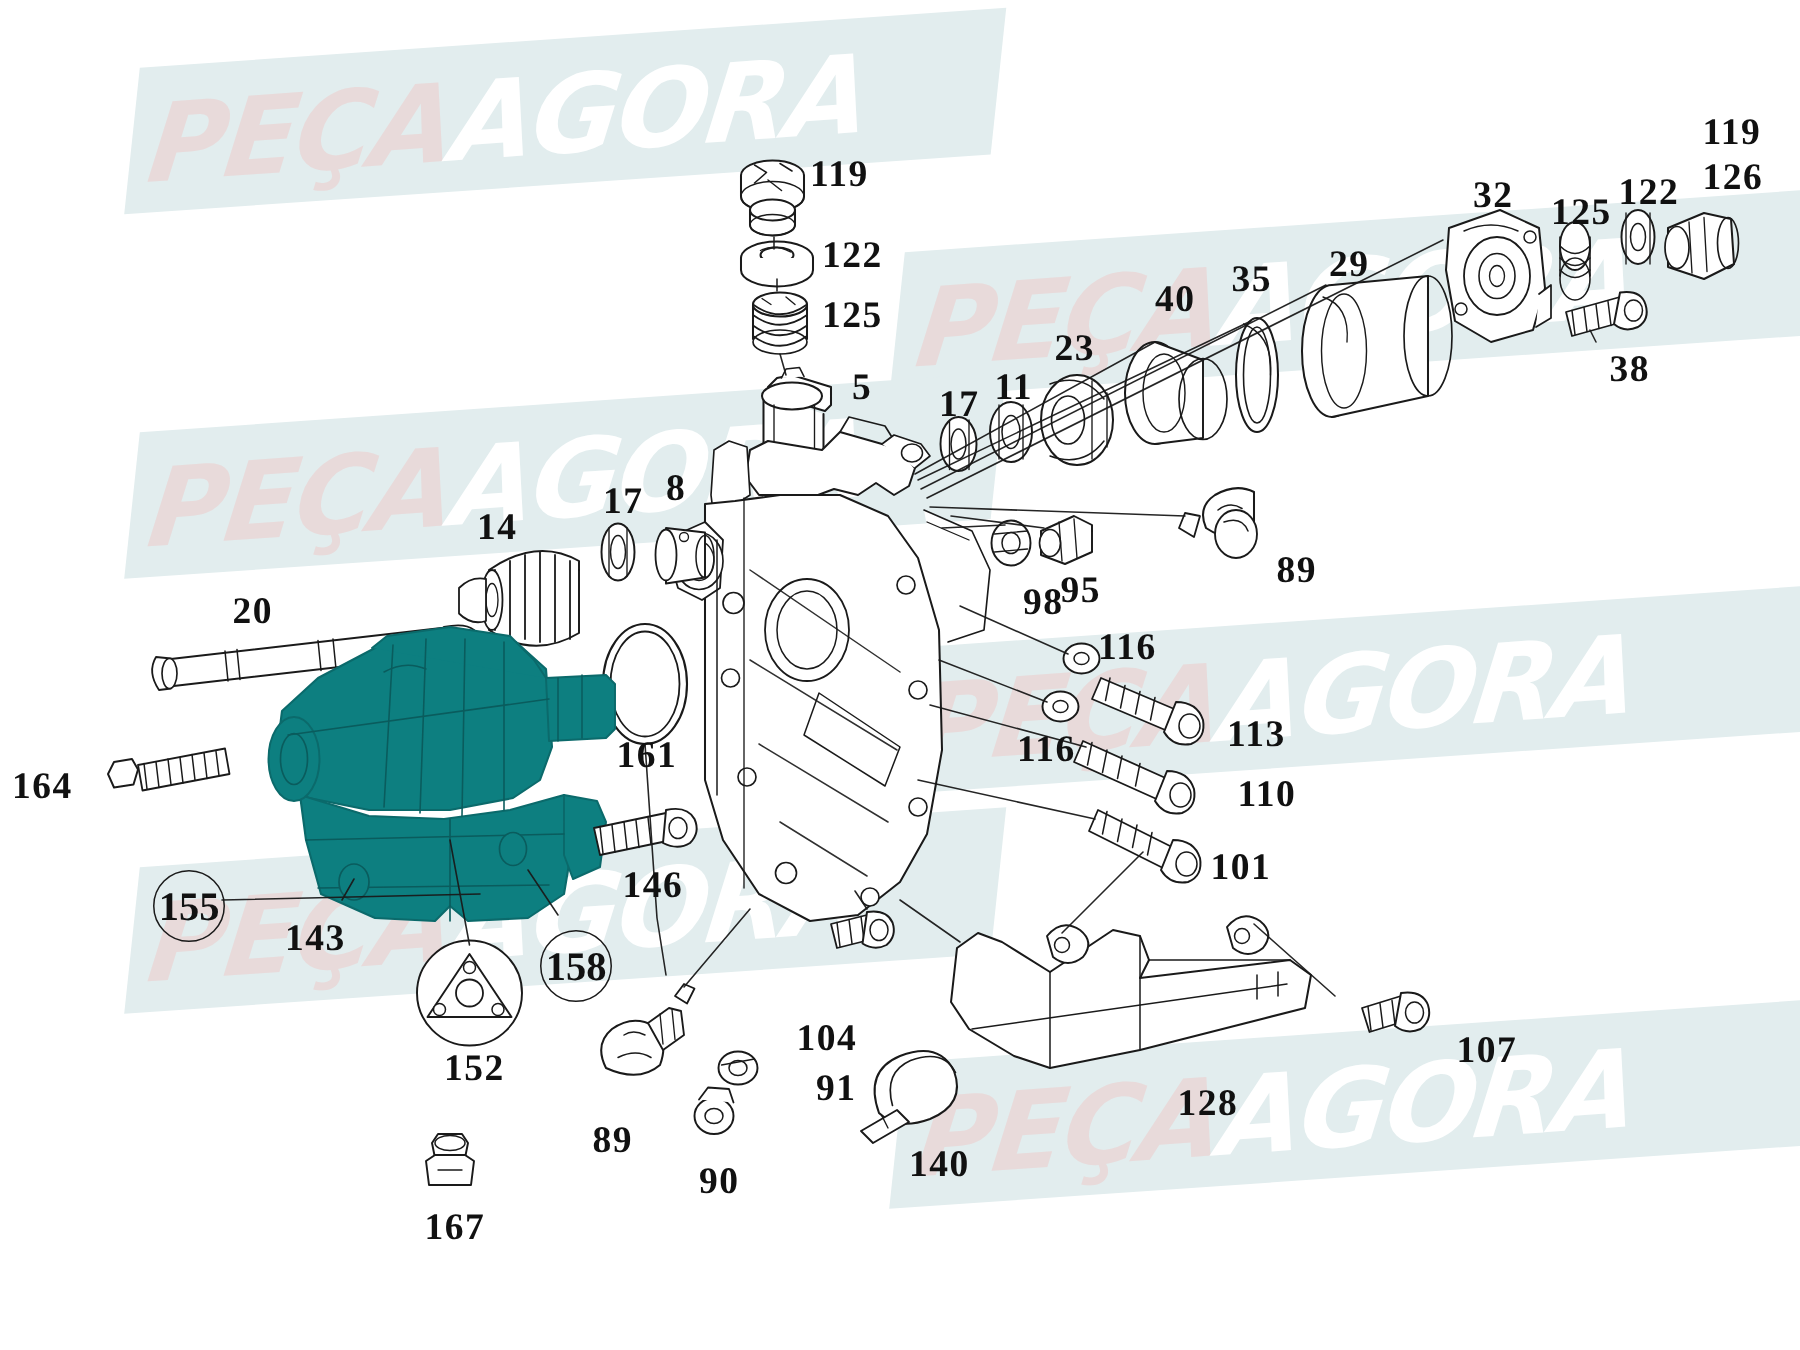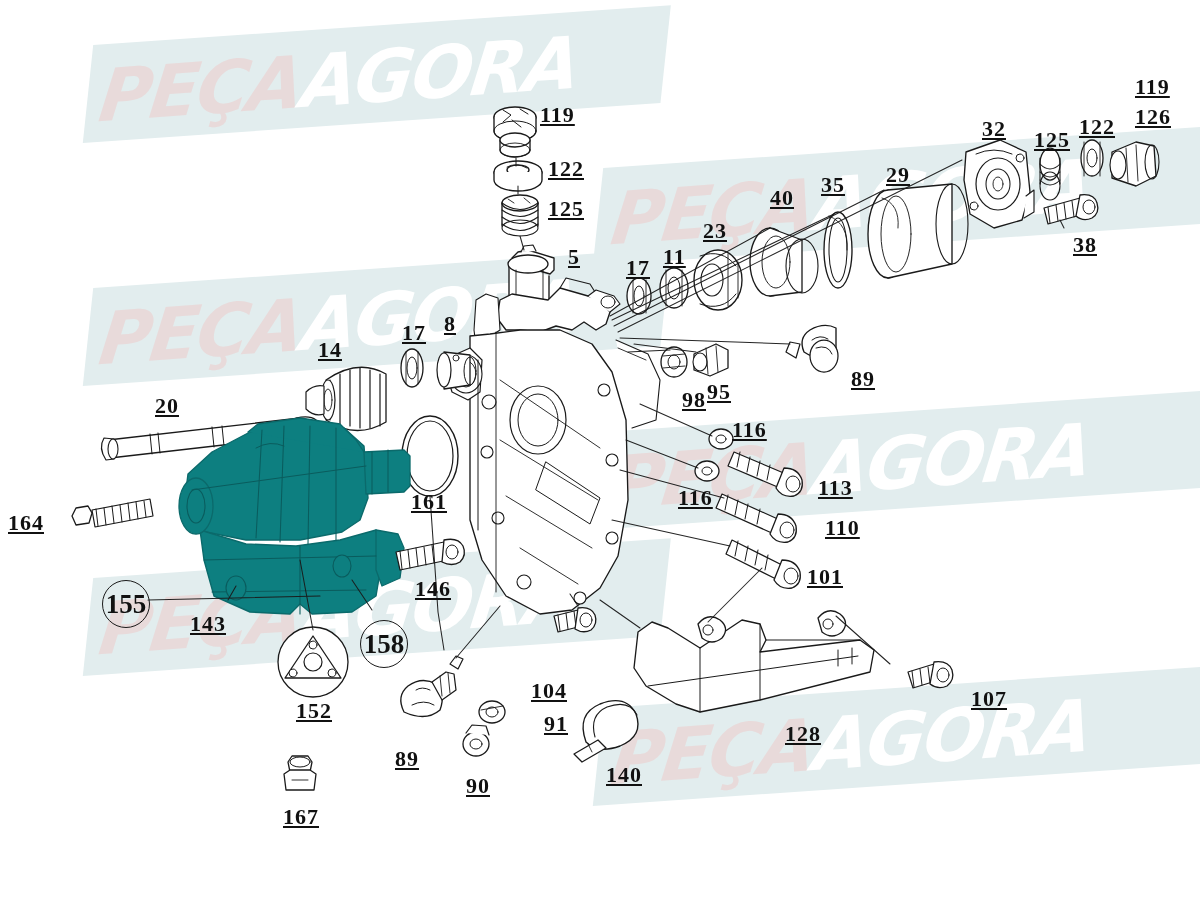--- a/index.html
+++ b/index.html
@@ -31,26 +31,25 @@
   .wm-agora{color:#ffffff;}
 
   
   .draw{position:absolute;inset:0;z-index:3;}
 
   
   .lbl{
     position:absolute;z-index:6;
     font-family:"Liberation Serif", serif;
     color:#111;
-    font-size:22px;
+    font-size:25px;
     font-weight:700;
     line-height:1;
     white-space:nowrap;
     letter-spacing:1px;
-    text-decoration:underline;
   }
   .circ{
     position:absolute;z-index:6;
     width:46px;height:46px;border:1.6px solid #1a1a1a;border-radius:50%;
     display:flex;align-items:center;justify-content:center;
     font-family:"Liberation Serif", serif;font-size:27px;font-weight:700;color:#111;
     background:transparent;
   }
 </style>
 </head>

